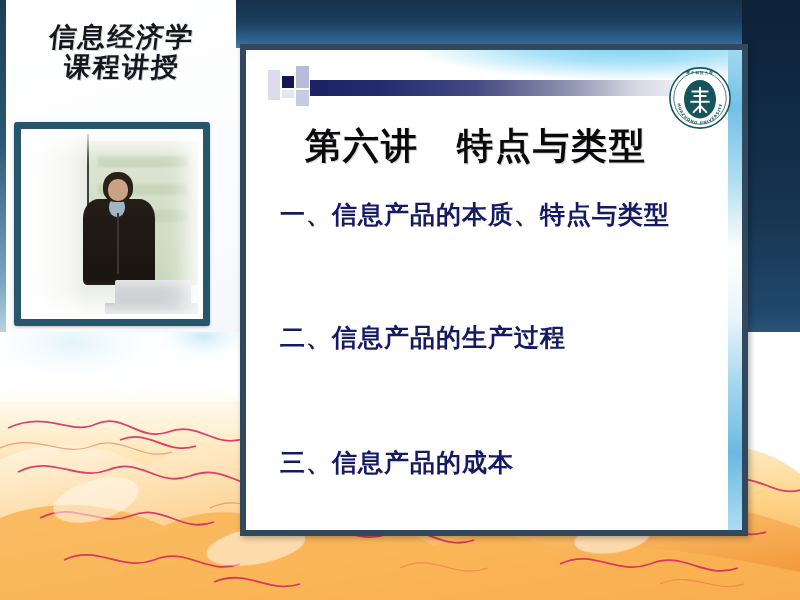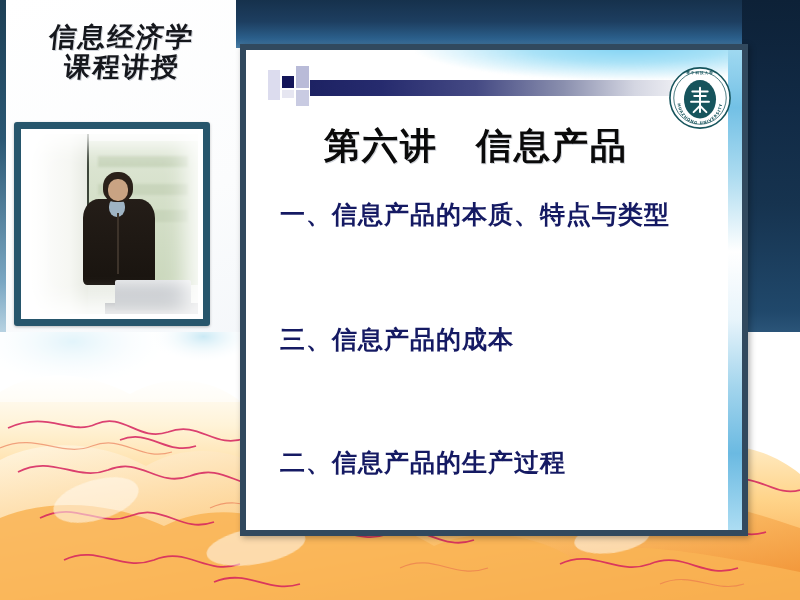--- a/index.html
+++ b/index.html
@@ -314,23 +314,23 @@
         </g>
         <g fill="#16545c" font-family="'DejaVu Sans','Liberation Sans',sans-serif" font-size="5.6" font-weight="bold">
           <text x="50" y="13" text-anchor="middle" letter-spacing="1.6">華中科技大學</text>
         </g>
         <path id="arcpath" d="M15 56 A35 35 0 0 0 85 56" fill="none"></path>
         <text font-family="'DejaVu Sans','Liberation Sans',sans-serif" font-size="6.2" font-weight="bold" fill="#16545c" letter-spacing="1.1">
           <textPath href="#arcpath" startOffset="50%" text-anchor="middle">HUAZHONG UNIVERSITY</textPath>
         </text>
       </svg>
 
-      <div class="slide-title">第六讲　信息产品</div>
+      <div class="slide-title">第六讲　特点与类型</div>
 
       <div class="bullets">
         <div class="bullet b1">一、信息产品的本质、特点与类型</div>
+        <div class="bullet b2">二、信息产品的生产过程</div>
         <div class="bullet b3">三、信息产品的成本</div>
-        <div class="bullet b2">二、信息产品的生产过程</div>
       </div>
     </div>
   </div>
 
 </div>
 
 </body></html>

